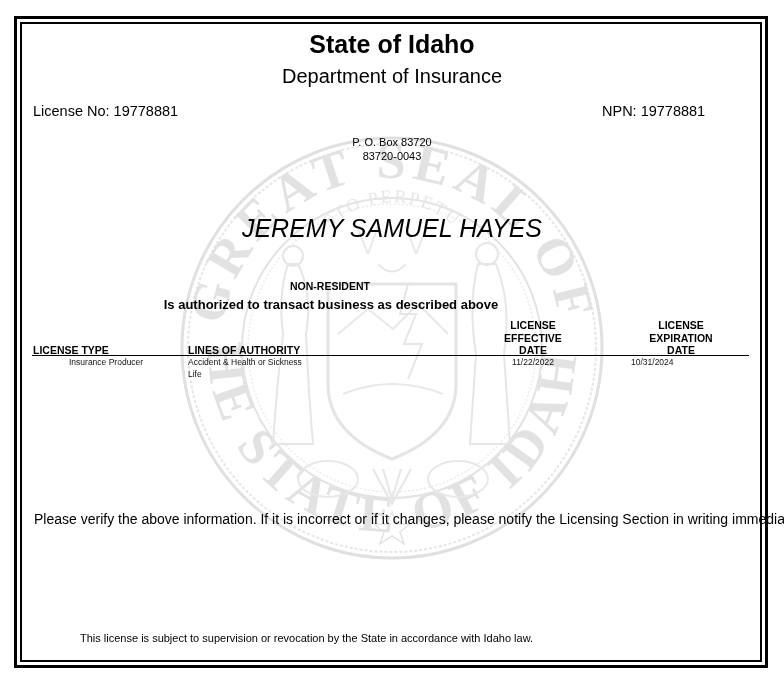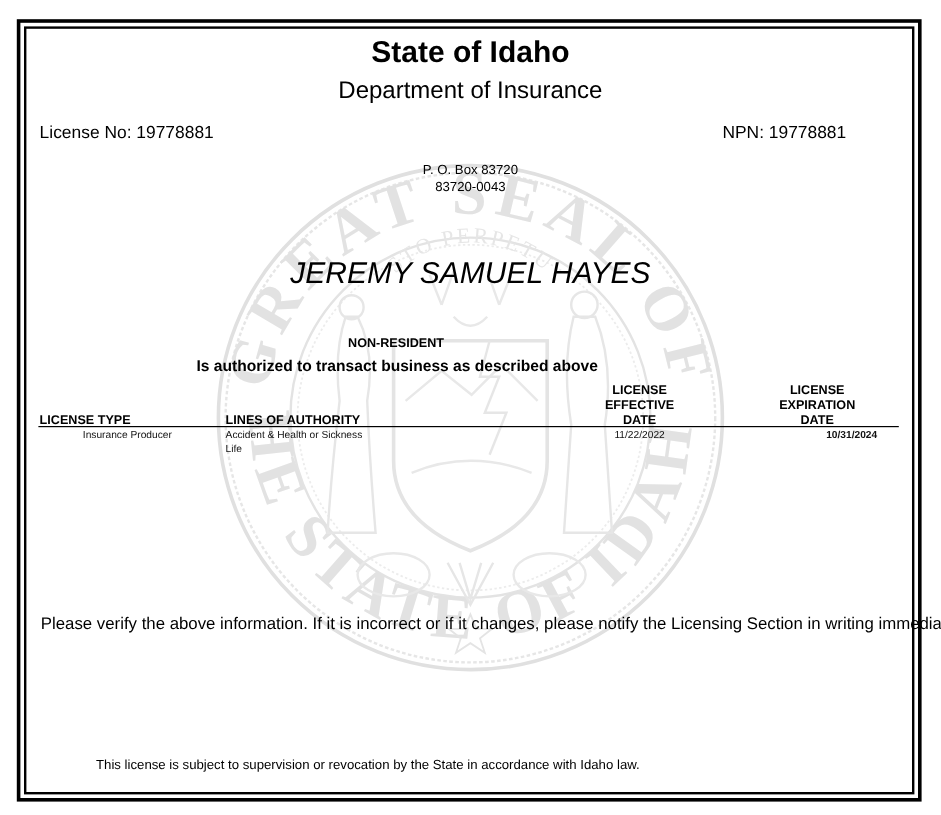--- a/index.html
+++ b/index.html
@@ -105,21 +105,21 @@
       border-top: 1.5px solid #000;
     }
     .td {
       font-size: 8.5px;
       line-height: 11.5px;
       color: #111;
     }
     .td-type { left: 33px; top: 357px; padding-left: 36px; }
     .td-loa { left: 188px; top: 357px; }
     .td-eff { left: 483px; width: 100px; top: 357px; text-align: center; }
-    .td-exp { left: 631px; width: 100px; top: 357px; text-align: right; font-weight: bold; }
+    .td-exp { left: 631px; width: 100px; top: 357px; text-align: left; }
     .notice {
       left: 34px; top: 511px;
       font-size: 14px;
     }
     .footer {
       left: 34px; top: 632px;
       font-size: 11px;
       margin-left: 46px;
     }
   </style>

